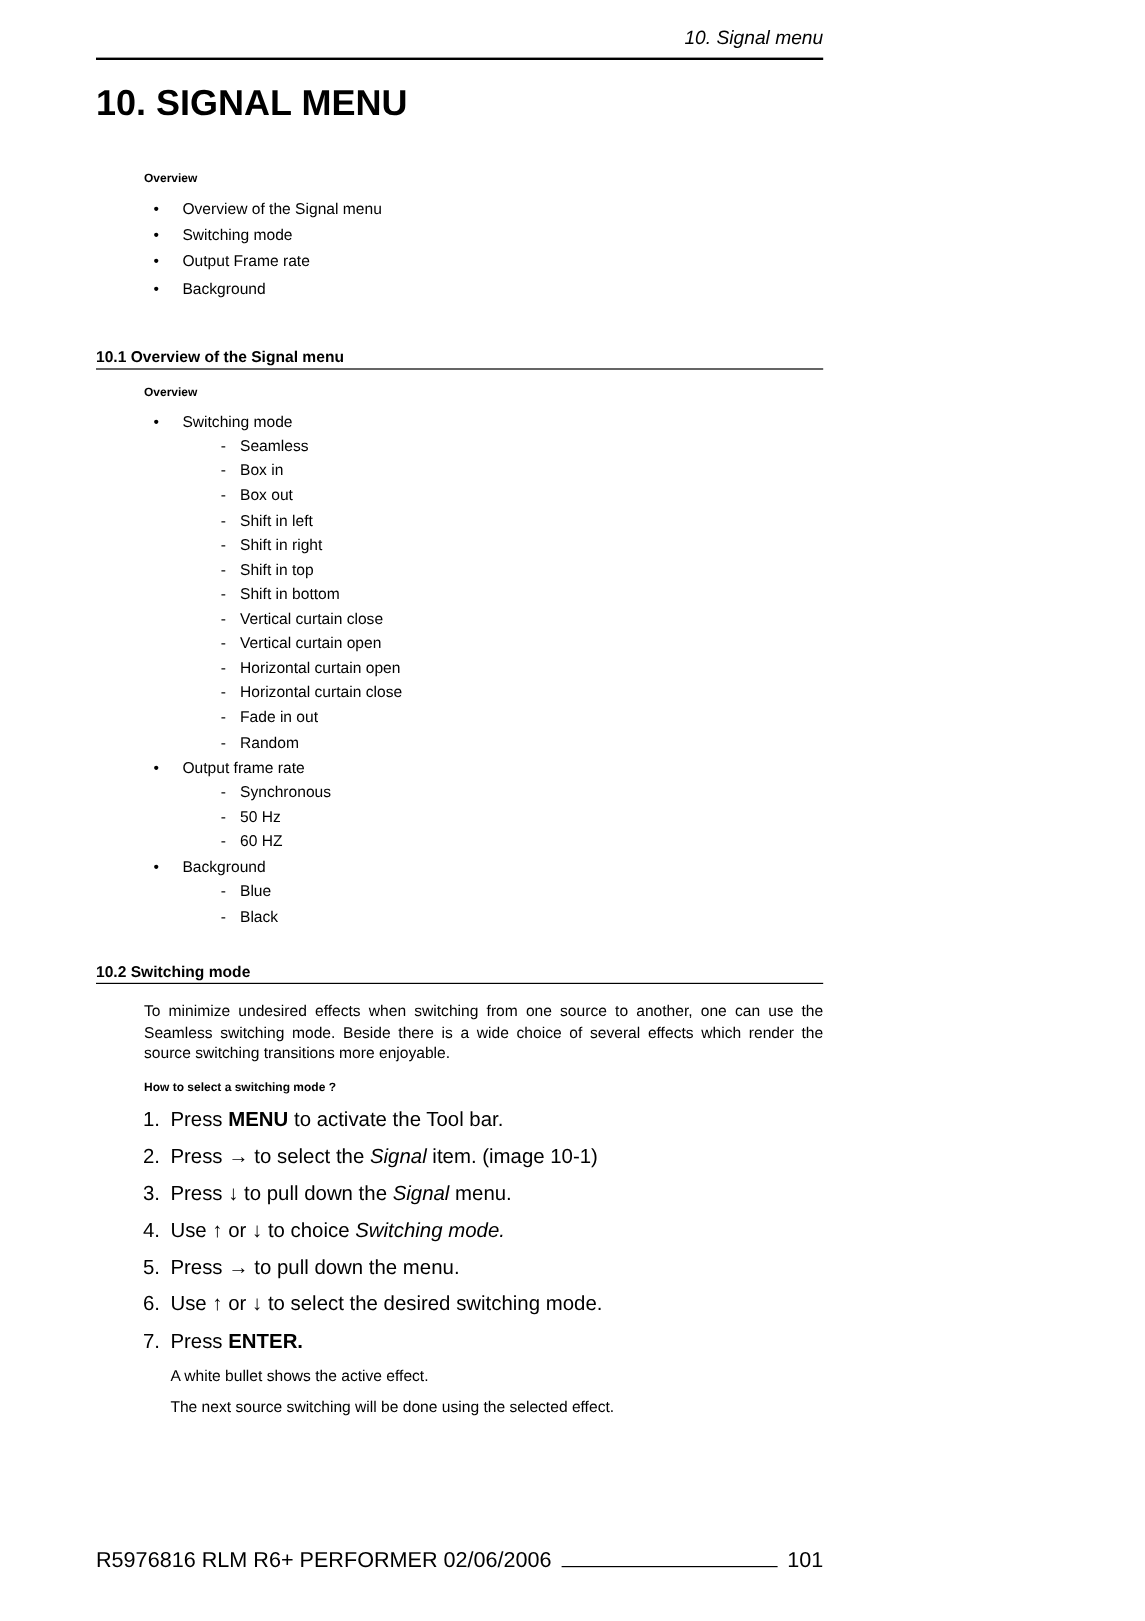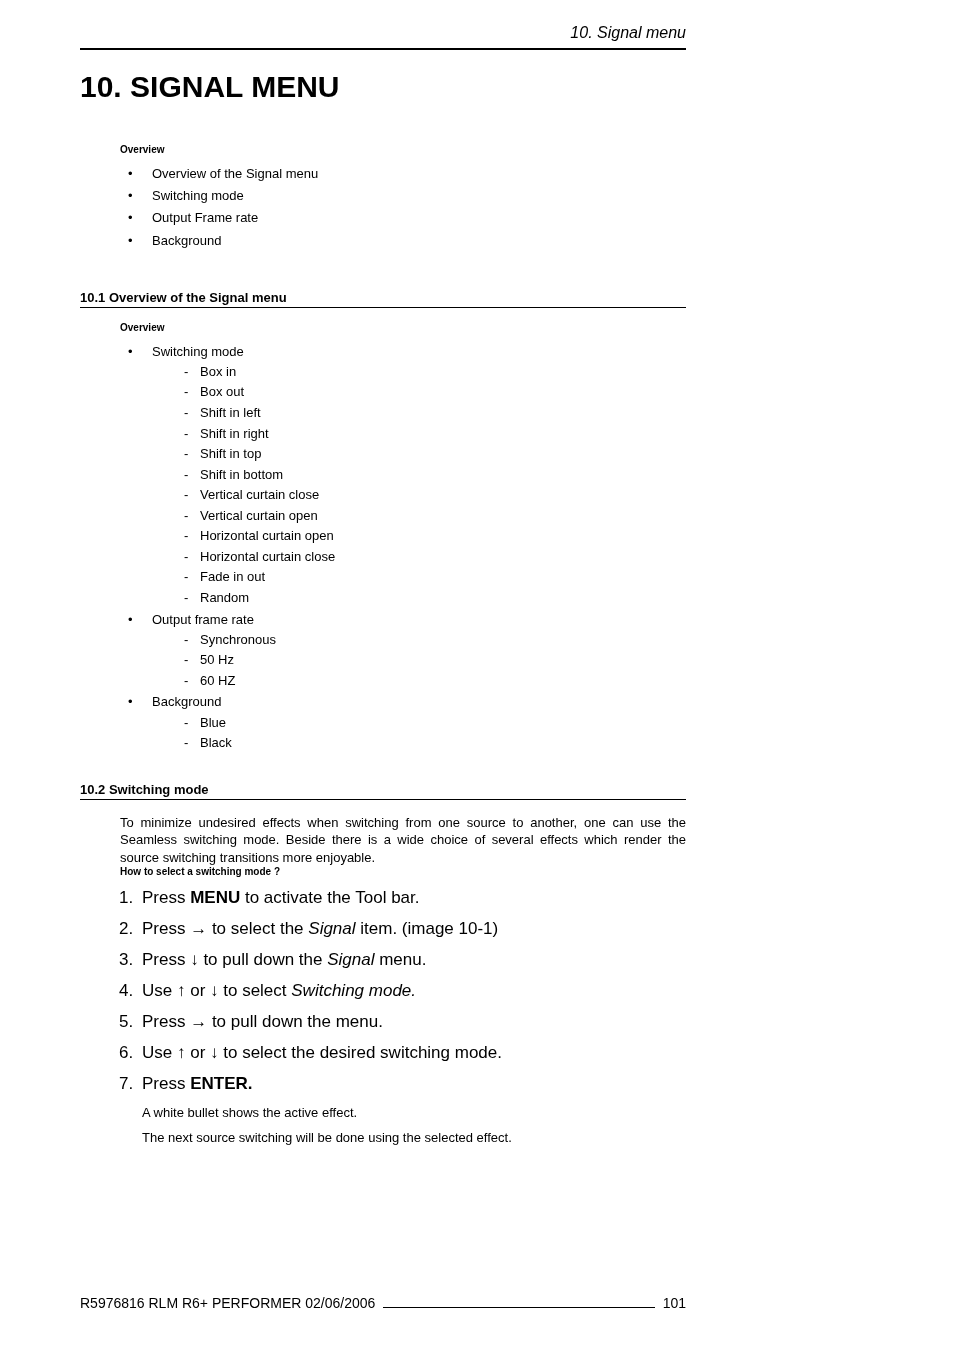--- a/index.html
+++ b/index.html
@@ -79,20 +79,21 @@
     line-height: 1.35;
   }
   ul.sub-dashes li:before {
     content: "-";
     position: absolute;
     left: 6px;
   }
   .body-para {
     font-size: 13px;
     margin-left: 40px;
+    margin-bottom: 14px;
     text-align: justify;
     line-height: 1.35;
   }
   ol.steps {
     font-size: 17px;
     margin: 0 0 0 40px;
     padding-left: 18px;
     line-height: 1.35;
   }
   ol.steps li {
@@ -107,21 +108,21 @@
   }
   .footer {
     position: absolute;
     bottom: 40px;
     left: 80px;
     right: 80px;
   }
   .footer-line {
     display: flex;
     align-items: baseline;
-    font-size: 14px;
+    font-size: 18px;
     gap: 8px;
   }
   .footer-rule {
     flex: 1;
     height: 1px;
     background: #000;
   }
   .bold { font-weight: bold; }
   .italic { font-style: italic; }
 </style>
@@ -145,20 +146,21 @@
 
   <div class="section-heading">10.1  Overview of the Signal menu</div>
   <div class="section-rule"></div>
 
   <div class="subheading">Overview</div>
 
   <ul class="top-bullets" style="margin-bottom:30px;">
     <li>
       <span>Switching mode</span>
       <ul class="sub-dashes">
+        <li>Seamless</li>
         <li>Box in</li>
         <li>Box out</li>
         <li>Shift in left</li>
         <li>Shift in right</li>
         <li>Shift in top</li>
         <li>Shift in bottom</li>
         <li>Vertical curtain close</li>
         <li>Vertical curtain open</li>
         <li>Horizontal curtain open</li>
         <li>Horizontal curtain close</li>
@@ -194,21 +196,21 @@
     <li>
       <span>Press </span><span class="bold">MENU</span><span> to activate the Tool bar.</span>
     </li>
     <li>
       <span>Press → to select the </span><span class="italic">Signal</span><span> item.  (image 10-1)</span>
     </li>
     <li>
       <span>Press ↓ to pull down the </span><span class="italic">Signal</span><span> menu.</span>
     </li>
     <li>
-      <span>Use ↑ or ↓ to select </span><span class="italic">Switching mode.</span>
+      <span>Use ↑ or ↓ to choice </span><span class="italic">Switching mode.</span>
     </li>
     <li>Press → to pull down the menu.</li>
     <li>Use ↑ or ↓ to select the desired switching mode.</li>
     <li>
       <span>Press </span><span class="bold">ENTER.</span>
     </li>
   </ol>
 
   <div class="step-note" style="margin-top:8px;">A white bullet shows the active effect.</div>
   <div class="step-note">The next source switching will be done using the selected effect.</div>

